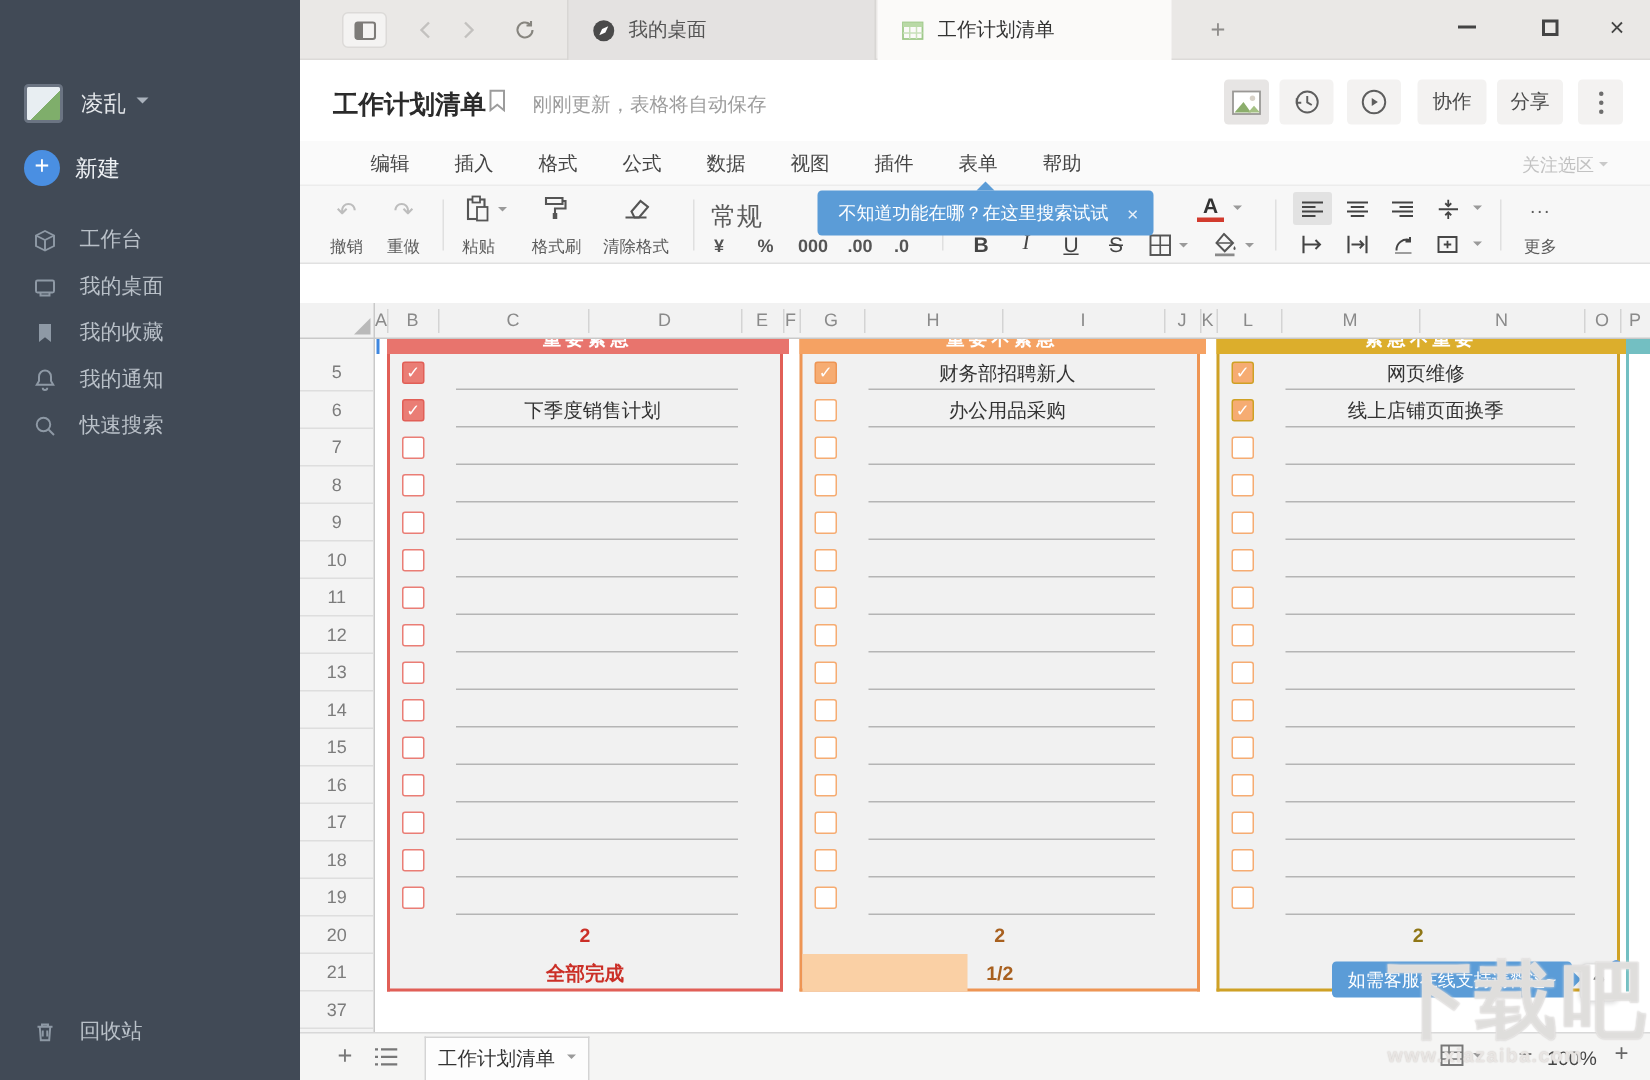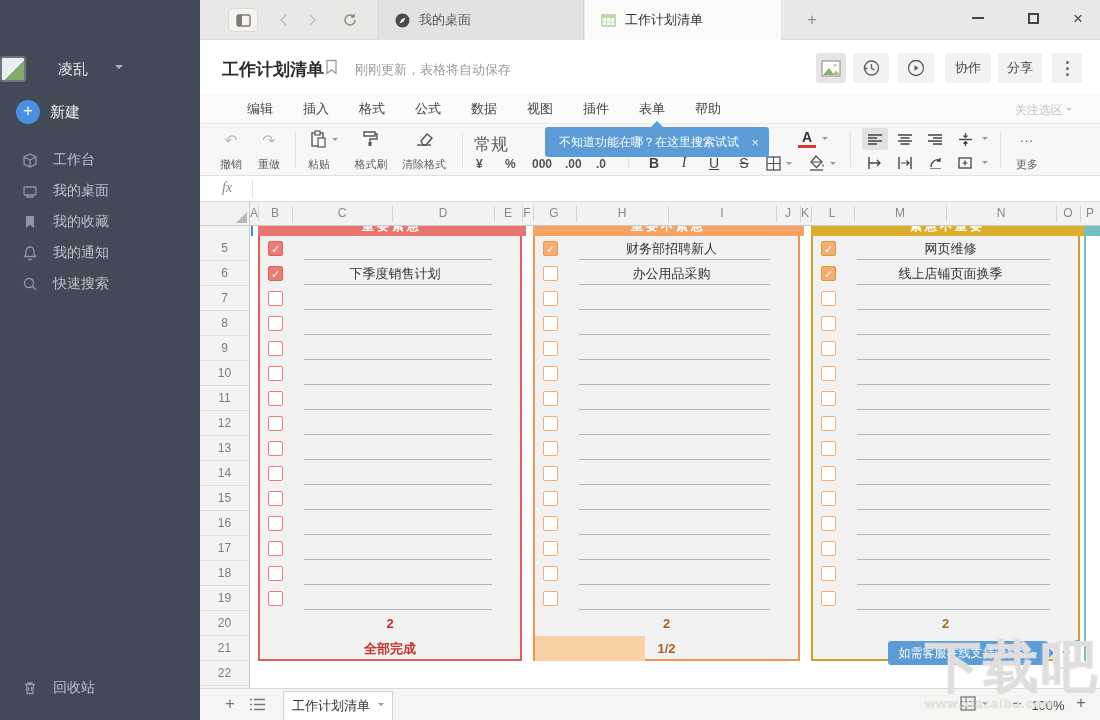--- a/index.html
+++ b/index.html
@@ -2,21 +2,21 @@
 <html><head>
 <meta charset="utf-8">
 <style>
   * { margin:0; padding:0; box-sizing:border-box; }
   html,body { width:1100px; height:720px; overflow:hidden; }
   body { font-family:"Liberation Sans","DejaVu Sans",sans-serif; }
   .app { position:relative; width:1100px; height:720px; background:#fff; overflow:hidden; }
 
   
   .sidebar { position:absolute; left:0; top:0; width:200px; height:720px; background:#414a56; }
-  .user-row { position:absolute; left:0; top:56px; display:flex; align-items:center;gap:20px; }
+  .user-row { position:absolute; left:16px; top:56px; display:flex; align-items:center; }
   .avatar { width:26px; height:26px; border-radius:3px; border:2px solid #6b7482;
             background:linear-gradient(135deg,#e8eef2 0 55%,#7fae6b 55% 100%); }
   .user-name { margin-left:12px; color:#e6e9ec; font-size:15px; }
   .caret-dn { display:inline-block; width:0; height:0; border:4px solid transparent; border-top-color:#aab2bc; margin-left:7px; vertical-align:middle; }
   .new-row { position:absolute; left:16px; top:100px; display:flex; align-items:center; cursor:pointer; }
   .new-circle { width:24px; height:24px; border-radius:50%; background:#4a8fe2; color:#fff; font-size:17px; line-height:22px; text-align:center; }
   .new-label { margin-left:10px; color:#eef1f4; font-size:15px; }
   .nav { position:absolute; left:0; top:144px; width:200px; }
   .nav-item { display:flex; align-items:center; height:31px; padding-left:22px; color:#b9c0c8; font-size:14px; cursor:pointer; }
   .nav-item svg { margin-right:15px; }
@@ -426,25 +426,20 @@
       <div class="tool-lab" style="left:812px;top:33px;width:30px">更多</div>
 
       <div class="collapse-tb">
         <svg width="14" height="12" viewBox="0 0 14 12">
             <path d="M1 2h12" stroke="#8a8a8a" stroke-width="1.4"></path>
             <path d="M3 9l4-4 4 4z" fill="#8a8a8a"></path>
           </svg>
       </div>
     </div>
 
-    <div class="fxbar">
-      <span class="fx">fx</span>
-      <span class="fx-sep"></span>
-      <div class="fx-input"></div>
-    </div>
 
     <div class="grid">
       <div class="colheads">
           <div class="colhead" style="left: 4px; width: 24px;">A</div>
           <div class="coltick" style="left: 8px;"></div>
           <div class="colhead" style="left: 25px; width: 24px;">B</div>
           <div class="coltick" style="left: 42px;"></div>
           <div class="colhead" style="left: 92px; width: 24px;">C</div>
           <div class="coltick" style="left: 142px;"></div>
           <div class="colhead" style="left: 193px; width: 24px;">D</div>
@@ -487,21 +482,21 @@
           <div class="rownum" style="top: 185px; height: 25px;">12</div>
           <div class="rownum" style="top: 210px; height: 25px;">13</div>
           <div class="rownum" style="top: 235px; height: 25px;">14</div>
           <div class="rownum" style="top: 260px; height: 25px;">15</div>
           <div class="rownum" style="top: 285px; height: 25px;">16</div>
           <div class="rownum" style="top: 310px; height: 25px;">17</div>
           <div class="rownum" style="top: 335px; height: 25px;">18</div>
           <div class="rownum" style="top: 360px; height: 25px;">19</div>
           <div class="rownum" style="top: 385px; height: 25px;">20</div>
           <div class="rownum" style="top: 410px; height: 25px;">21</div>
-          <div class="rownum" style="top: 435px; height: 25px;">22</div>
+          <div class="rownum" style="top: 435px; height: 25px;">37</div>
         </div>
       <div class="a4sel"></div>
       <div id="sections-layer">
           <div class="section" style="left: 58px; width: 264px; border-color: rgb(225, 95, 87);">
             <div class="band" style="width: 268px; background: rgb(232, 116, 109);">
               <div class="band-text">重要紧急</div>
             </div>
             <div class="srow" style="top: 10px;">
               <div class="cbx" style="background: rgb(234, 125, 117); border: 1px solid rgb(225, 95, 87);">✓</div>
               <div class="underline"></div>

